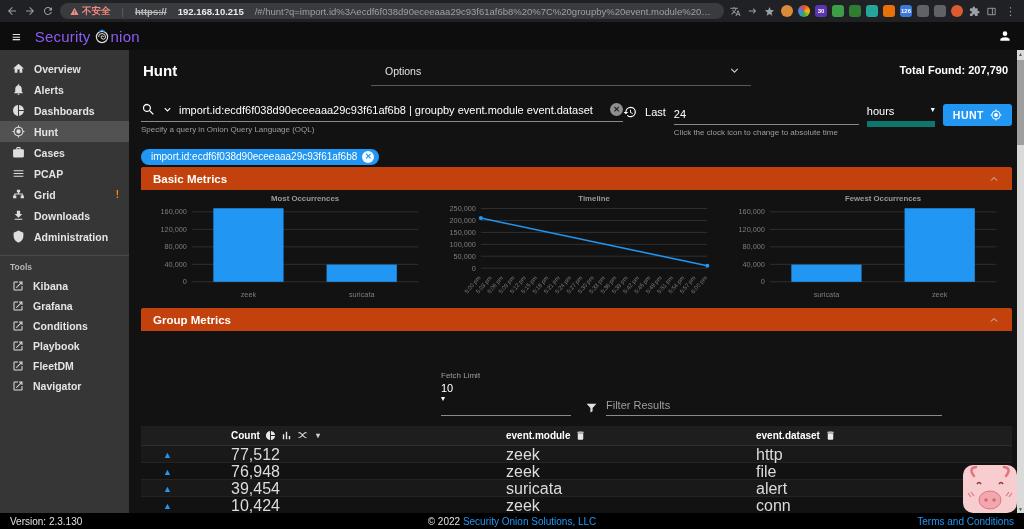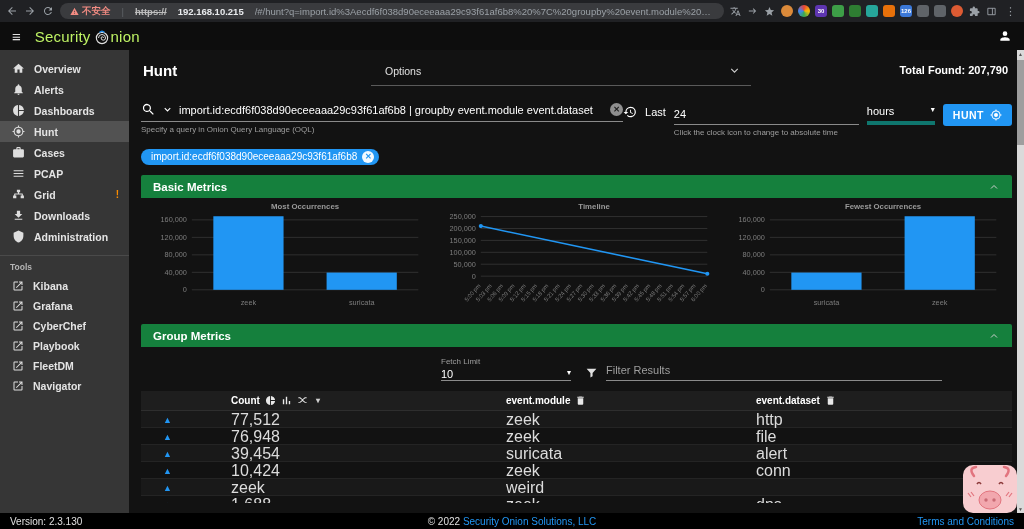--- a/index.html
+++ b/index.html
@@ -17,21 +17,21 @@
   .upath { color:#9aa0a6; overflow:hidden; text-overflow:ellipsis; }
   .exts { display:flex; align-items:center; gap:5px; }
   .ext { width:12px; height:12px; border-radius:3px; font-size:6px; color:#fff; display:flex; align-items:center; justify-content:center; font-weight:bold; }
   .ext.round { border-radius:50%; }
   .ext.wheel { border-radius:50%; background:conic-gradient(#ea4335,#fbbc04,#34a853,#4285f4,#ea4335); }
   .kebab { color:#9aa0a6; font-size:11px; padding:0 2px; }
 
   
   .app-header { height:28px; background:#0d0d0d; display:flex; align-items:center; padding:0 12px; gap:14px; }
   .burger { color:#e0e0e0; font-size:15px; }
-  .brand { color:#bef264; font-size:15px; display:flex; align-items:flex-end; letter-spacing:.2px; }
+  .brand { color:#8b5cf6; font-size:15px; display:flex; align-items:center; letter-spacing:.2px; }
   .brand svg { margin:0 1px 0 3px; }
   .header-user { margin-left:auto; color:#fff; display:flex; }
 
   
   .shell { display:flex; height:463px; }
   .sidebar { width:129px; background:#363636; padding-top:8px; flex:none; }
   .side-item { display:flex; align-items:center; gap:9px; padding:4px 0 4px 12px; color:#e4e4e4; font-size:10.5px; font-weight:bold; cursor:pointer; }
   .side-item.sel { background:#525252; }
   .side-item .ic { color:#dedede; flex:none; }
   .badge { margin-left:auto; margin-right:10px; color:#fb8c00; font-weight:bold; font-size:10px; }
@@ -52,47 +52,47 @@
   .q-line { display:flex; align-items:center; gap:6px; border-bottom:1px solid #8a8a8a; padding-bottom:4px; }
   .q-line .ic { color:#fff; }
   .q-input { flex:1; background:transparent; border:none; outline:none; color:#fff; font-size:11px; font-family:"Liberation Sans",sans-serif; }
   .clear-btn { width:13px; height:13px; border-radius:50%; background:#8f8f8f; color:#1b1b1b; font-size:8px; line-height:13px; text-align:center; font-weight:bold; flex:none; cursor:pointer; }
   .hint { color:#9e9e9e; font-size:8px; margin-top:3px; }
   .t-block { display:flex; align-items:flex-start; gap:8px; padding-top:2px; }
   .hist { color:#fff; margin-top:1px; }
   .last-lbl { color:#fff; font-size:11px; margin-top:2px; }
   .dur { width:185px; }
   .dur-input { width:100%; background:transparent; border:none; outline:none; border-bottom:1px solid #8a8a8a; color:#fff; font-size:11px; padding-bottom:4px; font-family:"Liberation Sans",sans-serif; }
-  .units { width:68px; border-bottom:4px solid #0f766e; color:#fff; font-size:11px; display:flex; justify-content:space-between; padding-bottom:4px; margin-top:1px; cursor:pointer; }
+  .units { width:68px; border-bottom:6px solid #0f766e; color:#fff; font-size:11px; display:flex; justify-content:space-between; padding-bottom:4px; margin-top:1px; cursor:pointer; }
   .units .arr { font-size:8px; color:#fff; }
   .hunt-btn { background:#2196f3; color:#fff; font-size:10.5px; font-weight:bold; border:none; border-radius:3px; padding:5px 10px; display:flex; align-items:center; gap:6px; letter-spacing:.5px; cursor:pointer; font-family:"Liberation Sans",sans-serif; }
 
   
   .chip-row { margin-top:9px; height:20px; }
   .chip { display:inline-flex; align-items:center; gap:5px; background:#2196f3; color:#fff; font-size:10px; border-radius:10px; padding:2px 5px 2px 10px; cursor:pointer; }
   .chip-x { width:12px; height:12px; border-radius:50%; background:rgba(255,255,255,.95); color:#2196f3; font-size:8px; line-height:12px; text-align:center; font-weight:bold; }
 
   
-  .panel-header { margin-top:9px; height:23px; background:#15803d; display:flex; align-items:center; justify-content:space-between; padding:0 12px; border-radius:2px 2px 0 0; cursor:pointer;text-align:right; }
+  .panel-header { margin-top:1px; height:23px; background:#c2410c; display:flex; align-items:center; justify-content:space-between; padding:0 12px; border-radius:2px 2px 0 0; cursor:pointer;text-align:right; }
   .panel-title { color:#fff; font-size:11.5px; font-weight:bold; }
 
   
   .charts { display:flex; padding:2px 2px 0 2px;align-items:flex-end; }
   .chart { flex:1; min-width:0; }
   .chart svg { width:100%; display:block; }
   .ct { fill:#9a9a9a; font-size:8px; font-weight:bold; }
   .tick { fill:#7d7d7d; font-size:7.5px; }
   .xs { font-size:6px; }
   .grid { stroke:#303030; stroke-width:1; }
 
   
   .group-controls { display:flex; align-items:flex-end; gap:14px; margin:10px 70px 4px 300px; }
-  .fetch { width:130px; flex:none; }
+  .fetch { width:130px; flex:none;margin-top:30px; }
   .fetch-cap { color:#9e9e9e; font-size:8px; margin-bottom:2px; }
-  .fetch-val { border-bottom:1px solid #8a8a8a; color:#fff; font-size:11px; display:flex; justify-content:space-between; padding-bottom:0; cursor:pointer; }
+  .fetch-val { border-bottom:1px solid #8a8a8a; color:#fff; font-size:11px; display:flex; justify-content:space-between; padding-bottom:12px; cursor:pointer;flex-direction:column; }
   .fetch-val .arr { font-size:8px; }
   .filter-line { flex:1; display:flex; align-items:flex-end; gap:8px; }
   .filter-line .ic { color:#e0e0e0; margin-bottom:2px; }
   .filter-input { flex:1; background:transparent; border:none; outline:none; border-bottom:1px solid #8a8a8a; color:#fff; font-size:11px; padding-bottom:4px; font-family:"Liberation Sans",sans-serif; }
   .filter-input::placeholder { color:#9e9e9e; }
 
   
   .table-clip { margin-top:10px; max-height:112px; overflow:hidden; }
   .thead, .trow { display:grid; grid-template-columns:90px 275px 250px 1fr; align-items:center; }
   .thead { background:#1e1e1e; height:20px; border-bottom:1px solid #2e2e2e; }
@@ -280,21 +280,21 @@
           <div class="side-item">
             <svg class="ic" width="12" height="12" viewBox="0 0 24 24">
               <path fill="currentColor" d="M19 19H5V5h7V3H5a2 2 0 0 0-2 2v14a2 2 0 0 0 2 2h14a2 2 0 0 0 2-2v-7h-2v7zM14 3v2h3.59l-9.83 9.83 1.41 1.41L19 6.41V10h2V3h-7z"></path>
             </svg>
             <span>Grafana</span>
           </div>
           <div class="side-item">
             <svg class="ic" width="12" height="12" viewBox="0 0 24 24">
               <path fill="currentColor" d="M19 19H5V5h7V3H5a2 2 0 0 0-2 2v14a2 2 0 0 0 2 2h14a2 2 0 0 0 2-2v-7h-2v7zM14 3v2h3.59l-9.83 9.83 1.41 1.41L19 6.41V10h2V3h-7z"></path>
             </svg>
-            <span>CyberChef</span>
+            <span>Conditions</span>
           </div>
           <div class="side-item">
             <svg class="ic" width="12" height="12" viewBox="0 0 24 24">
               <path fill="currentColor" d="M19 19H5V5h7V3H5a2 2 0 0 0-2 2v14a2 2 0 0 0 2 2h14a2 2 0 0 0 2-2v-7h-2v7zM14 3v2h3.59l-9.83 9.83 1.41 1.41L19 6.41V10h2V3h-7z"></path>
             </svg>
             <span>Playbook</span>
           </div>
           <div class="side-item">
             <svg class="ic" width="12" height="12" viewBox="0 0 24 24">
               <path fill="currentColor" d="M19 19H5V5h7V3H5a2 2 0 0 0-2 2v14a2 2 0 0 0 2 2h14a2 2 0 0 0 2-2v-7h-2v7zM14 3v2h3.59l-9.83 9.83 1.41 1.41L19 6.41V10h2V3h-7z"></path>

